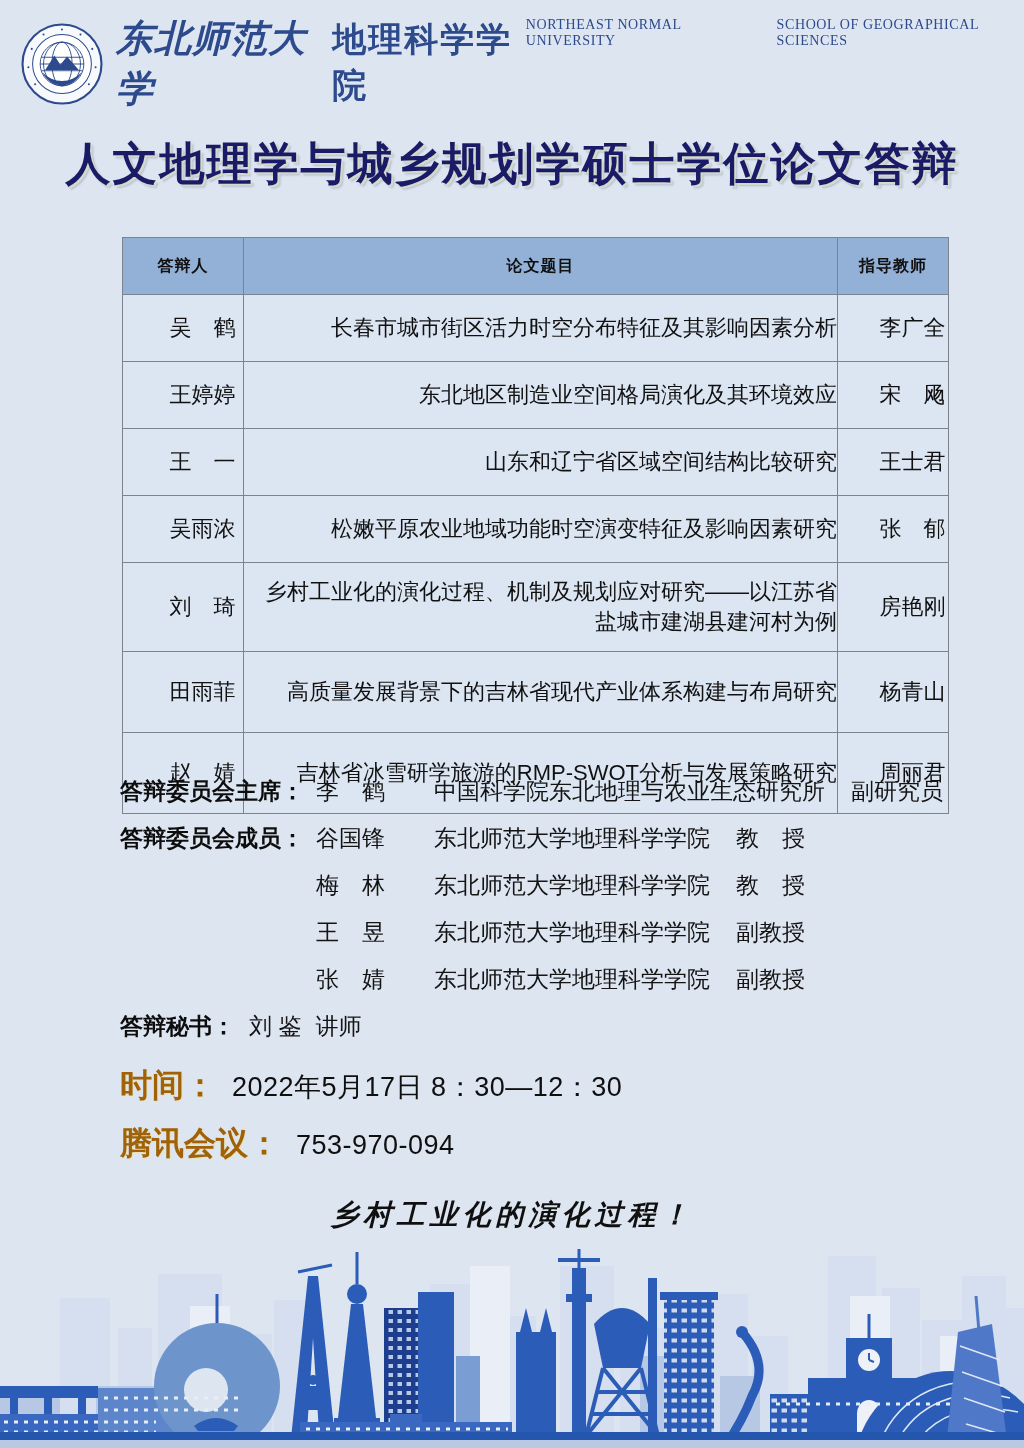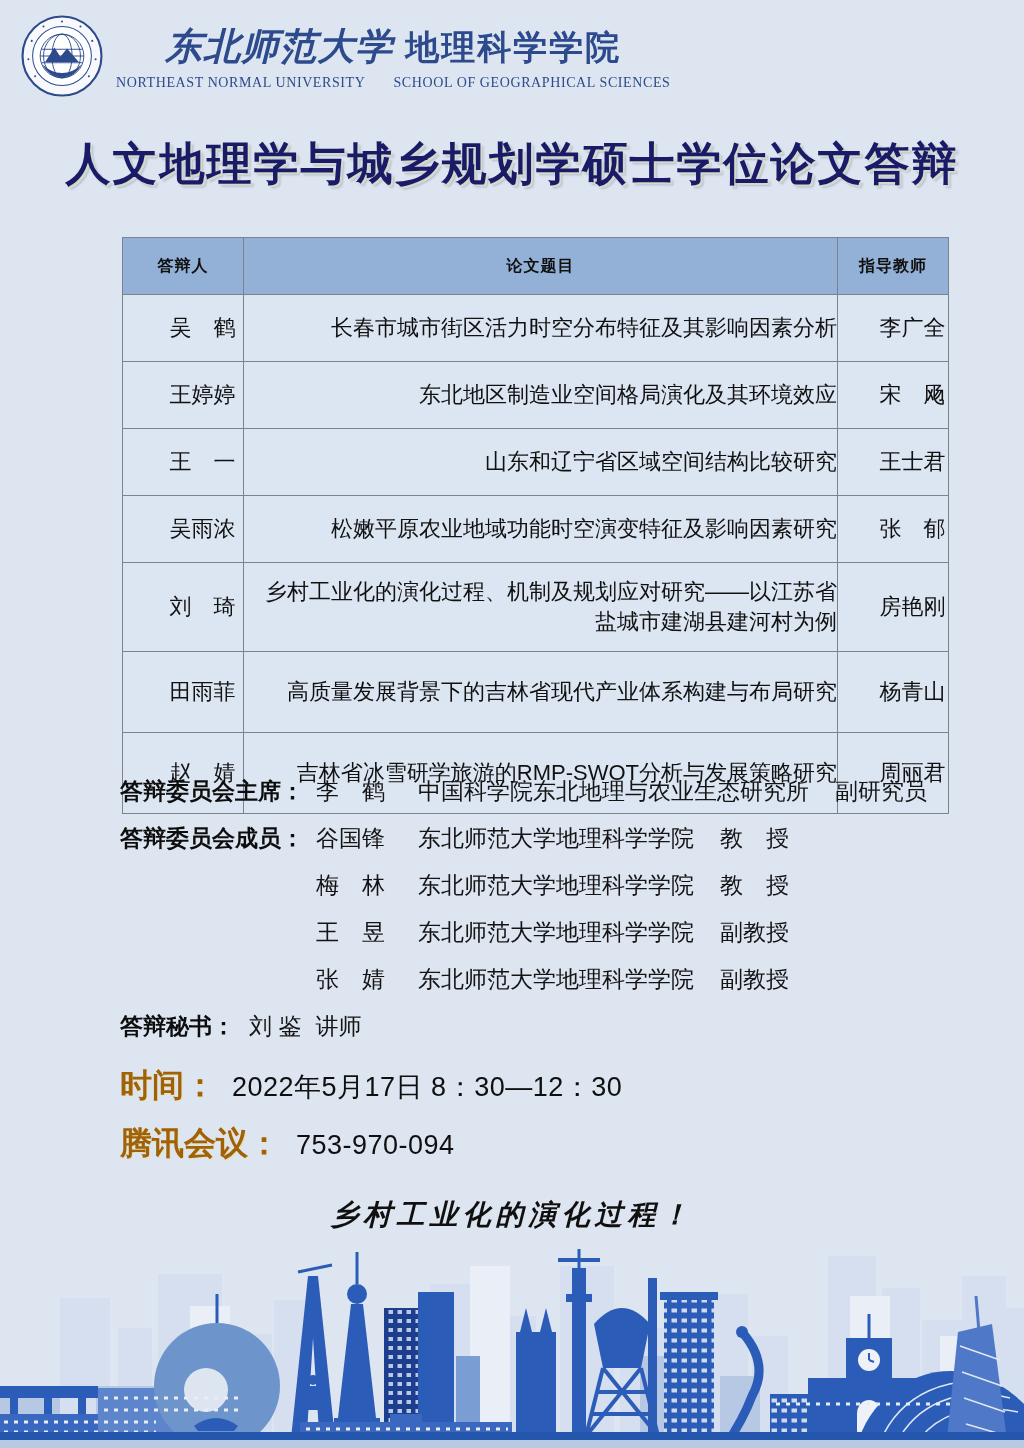--- a/index.html
+++ b/index.html
@@ -5,21 +5,21 @@
   html,body{margin:0;padding:0;}
   .page{
     position:relative; width:1024px; height:1448px; overflow:hidden;
     background:#dde5f1;
     font-family:"Liberation Sans", sans-serif;
     color:#141414;
   }
   
   .header{position:absolute; top:14px; left:20px; display:flex; align-items:center; gap:12px;}
   .seal{flex:0 0 auto;}
-  .univ-block{display:flex; flex-direction:column;align-items:center;}
+  .univ-block{display:flex; flex-direction:row;}
   .univ-cn{display:flex; align-items:baseline; gap:12px; color:#2c4a8c;}
   .univ-name{font-family:"DejaVu Serif", serif; font-style:italic; font-weight:700; font-size:37px; letter-spacing:1px;}
   .school-name{font-weight:800; font-size:34px; letter-spacing:2px;}
   .univ-en{display:flex; gap:28px; margin-top:3px; color:#2c4a8c; font-size:14px; letter-spacing:0.6px; font-family:"Liberation Serif", serif;}
   
   .title{
     position:absolute; top:134px; left:0; right:0; text-align:center;
     font-size:45px; font-weight:900; color:#1a1b66; letter-spacing:2px;
     text-shadow:2px 2px 0 rgba(215,218,200,0.95), 3px 3px 2px rgba(130,140,170,0.45);
   }
@@ -34,21 +34,21 @@
   td.c-name, td.c-adv{text-align:center;padding-left:40px;}
   td.c-thesis{text-align:right; padding:4px 0 4px 12px; line-height:1.35;}
   tr.h58 td{height:58px;} tr.h80 td{height:80px;} tr.h72 td{height:72px;}
   
   .committee{position:absolute; left:120px; top:768px; width:840px;}
   .crow{height:47px; display:flex; align-items:center; font-size:23px; white-space:nowrap;}
   .clabel{font-weight:800; color:#0d0d0d; width:196px; flex:0 0 auto;}
   .clabel.inline{width:auto; margin-right:14px;}
   .spacer{width:196px; flex:0 0 auto;}
   .cname{display:inline-block; min-width:92px;}
-  .caff{margin-left:10px;}
+  .caff{margin-left:26px;}
   .cpos{margin-left:26px;}
   
   .sched{position:absolute; left:120px; display:flex; align-items:baseline; gap:16px;}
   .sched.time{top:1064px;} .sched.meet{top:1122px;}
   .slabel{font-size:32px; font-weight:900; color:#a16207; text-shadow:1px 1px 0 rgba(230,225,180,0.8);}
   .svalue{font-size:27px; font-weight:400; color:#0f0f0f; letter-spacing:0.5px;}
   
   .welcome{
     position:absolute; top:1196px; left:0; right:0; text-align:center;
     font-family:"DejaVu Serif", serif; font-style:italic; font-weight:700;

